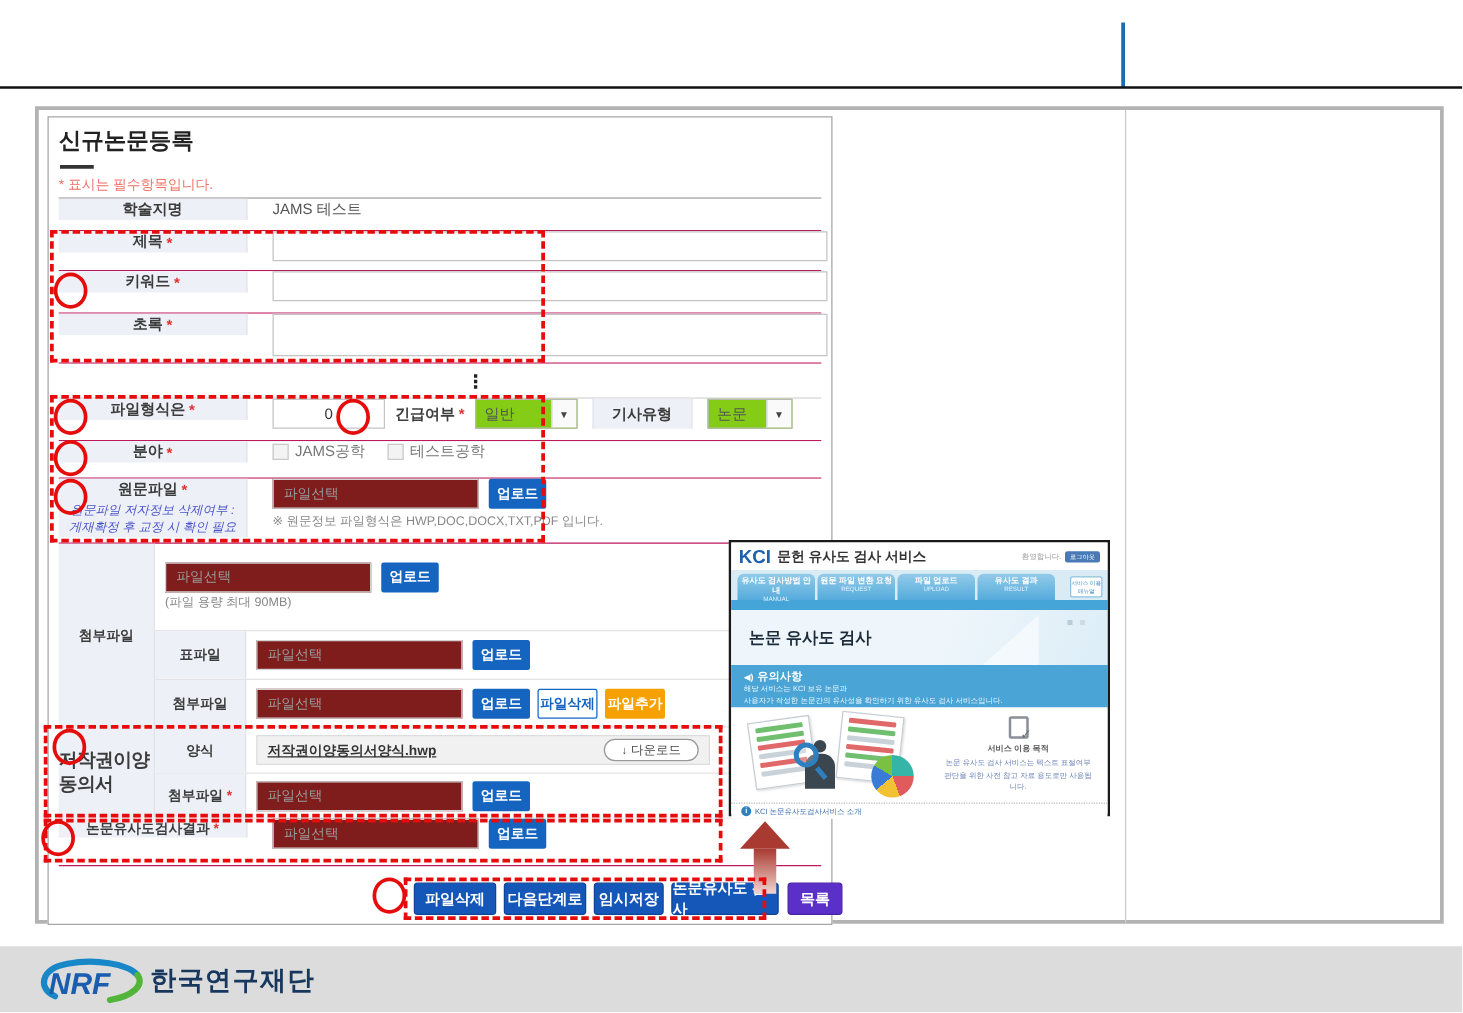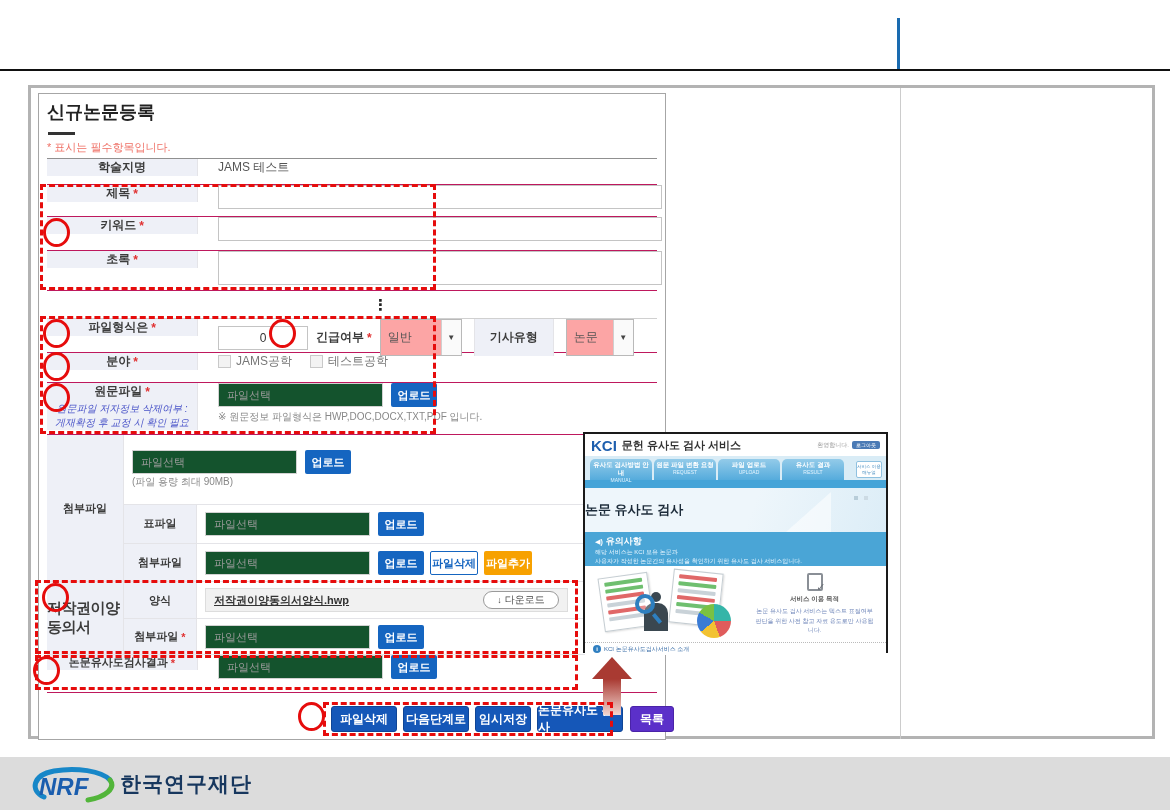--- a/index.html
+++ b/index.html
@@ -31,33 +31,33 @@
   .h52{height:52px} .h38{height:38px} .h35{height:35px} .h37{height:37px} .h70{height:70px}
 
   .gap-row { height:28px; display:flex; align-items:center; border-bottom:1px solid #d0d0d0; background:#fff; }
   .gap-row .dots { margin-left:326px; font-size:15px; font-weight:bold; color:#222; letter-spacing:1px; }
 
   .inp { height:24px; border:1px solid #c4c4c4; font-size:12px; padding:0 6px; font-family:inherit; color:#333; background:#fff; }
   .inp-wide { width:444px; }
   .ta { width:444px; height:34px; border:1px solid #c4c4c4; resize:none; font-family:inherit; font-size:12px; padding:2px 6px; }
   .inp-pages { width:90px; text-align:center; }
 
-  .sel { display:flex; height:37px; border:1px solid #b9b9b9; background:#fca5a5; }
+  .sel { display:flex; height:24px; border:1px solid #b9b9b9; background:#84cc16; }
   .sel .v { padding:0 7px; font-size:12px; color:#555; display:flex; align-items:center; flex:1; }
   .sel .a { width:20px; border-left:1px solid #cfcfcf; display:flex; align-items:center; justify-content:center;
             font-size:8px; color:#444; background:#fafafa; }
   .sel-urgent { width:82px; } .sel-type { width:68px; }
   .midcell { width:80px; align-self:stretch; background:#eef0f7; border-left:1px solid #e4e4e8; border-right:1px solid #e4e4e8;
              display:flex; align-items:center; justify-content:center; font-weight:bold; color:#3c3c3c;
              margin-left:12px; margin-right:12px; }
 
   .cb { width:13px; height:13px; background:#f3f3f3; border:1px solid #c9c9c9; margin-right:5px; flex-shrink:0; }
   .cblbl { color:#777; margin-right:18px; }
 
-  .filebox { width:165px; height:24px; background:#14532d; border:1px solid #d2d2d2; color:#9a9a9a;
+  .filebox { width:165px; height:24px; background:#7f1d1d; border:1px solid #d2d2d2; color:#9a9a9a;
              font-size:11px; line-height:22px; padding-left:8px; flex-shrink:0; }
   .btn-up { width:46px; height:24px; background:#1565c0; color:#fff; font-size:11px; font-weight:bold;
             text-align:center; line-height:24px; border-radius:2px; margin-left:8px; flex-shrink:0; cursor:pointer; }
   .btn-del { width:48px; height:24px; background:#fff; border:1px solid #1565c0; color:#1565c0; font-size:11px; font-weight:bold;
              text-align:center; line-height:22px; border-radius:2px; margin-left:6px; flex-shrink:0; cursor:pointer; }
   .btn-add { width:48px; height:24px; background:#f7a100; color:#fff; font-size:11px; font-weight:bold;
              text-align:center; line-height:24px; border-radius:2px; margin-left:6px; flex-shrink:0; cursor:pointer; }
   .fnote { font-size:10px; color:#888; margin-top:3px; }
   .blue-note { font-size:10px; color:#4953c8; font-style:italic; font-weight:normal; margin-top:2px; line-height:1.4; }
 
@@ -98,21 +98,21 @@
   .kci-logout { background:#4a7ab5; color:#fff; font-size:5px; padding:1px 4px; border-radius:2px; }
   .kci-tabs { height:24px; background:#d9ecf6; display:flex; align-items:flex-end; padding:0 0 0 5px; }
   .kci-tab { width:62px; height:21px; border-radius:5px 5px 0 0; background:linear-gradient(#93cbe9,#55abdc);
              margin-right:2px; text-align:center; color:#fff; padding-top:2px; }
   .kci-tab .t1 { display:block; font-size:6.5px; font-weight:bold; line-height:1.2; }
   .kci-tab .t2 { display:block; font-size:5px; color:#e3f4ff; }
   .kci-manual { margin-left:auto; margin-right:4px; margin-bottom:2px; width:26px; height:17px; background:#fff;
                 border:1px solid #8fc1e0; border-radius:2px; font-size:4.5px; color:#4a90c2; text-align:center; line-height:1.4; padding-top:2px; }
   .kci-bluebar { height:8px; background:#45a4d8; }
   .kci-hero { height:44px; background:linear-gradient(110deg,#eef6fb 55%,#dcedf7); position:relative; display:flex; align-items:center; }
-  .kci-heading { font-size:13px; font-weight:bold; color:#1c2b39; margin-left:0; }
+  .kci-heading { font-size:13px; font-weight:bold; color:#1c2b39; margin-left:14px; }
   .kci-deco1 { position:absolute; right:28px; top:8px; width:4px; height:4px; background:#b8cdd9; }
   .kci-deco2 { position:absolute; right:18px; top:8px; width:4px; height:4px; background:#cddbe4; }
   .kci-tri { position:absolute; right:55px; bottom:0; width:0; height:0; border-left:45px solid transparent; border-bottom:40px solid rgba(255,255,255,0.55); }
   .kci-notice { height:34px; background:#4aa5d6; padding:3px 10px; }
   .kci-notice .nt { font-size:9px; font-weight:bold; color:#fff; }
   .kci-notice .nt .spk { font-size:7px; margin-right:3px; }
   .kci-notice .nl { font-size:6px; color:#e8f6ff; line-height:1.5; }
   .kci-content { height:76px; background:#fff; display:flex; }
   .illus { width:158px; position:relative; flex-shrink:0; }
   .doc { position:absolute; width:50px; height:54px; background:#fff; border:1px solid #c5cdd2; box-shadow:1px 1px 2px rgba(0,0,0,.15); padding:4px 5px; }

